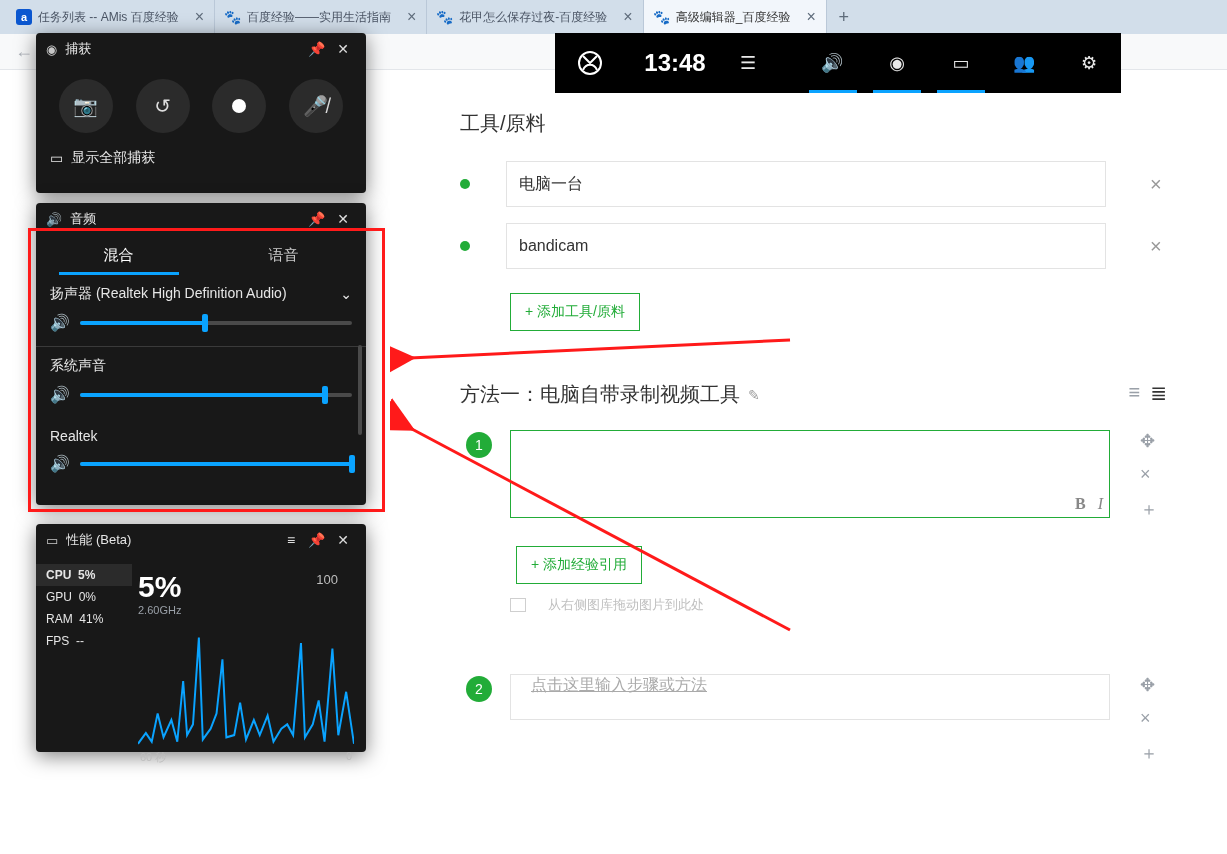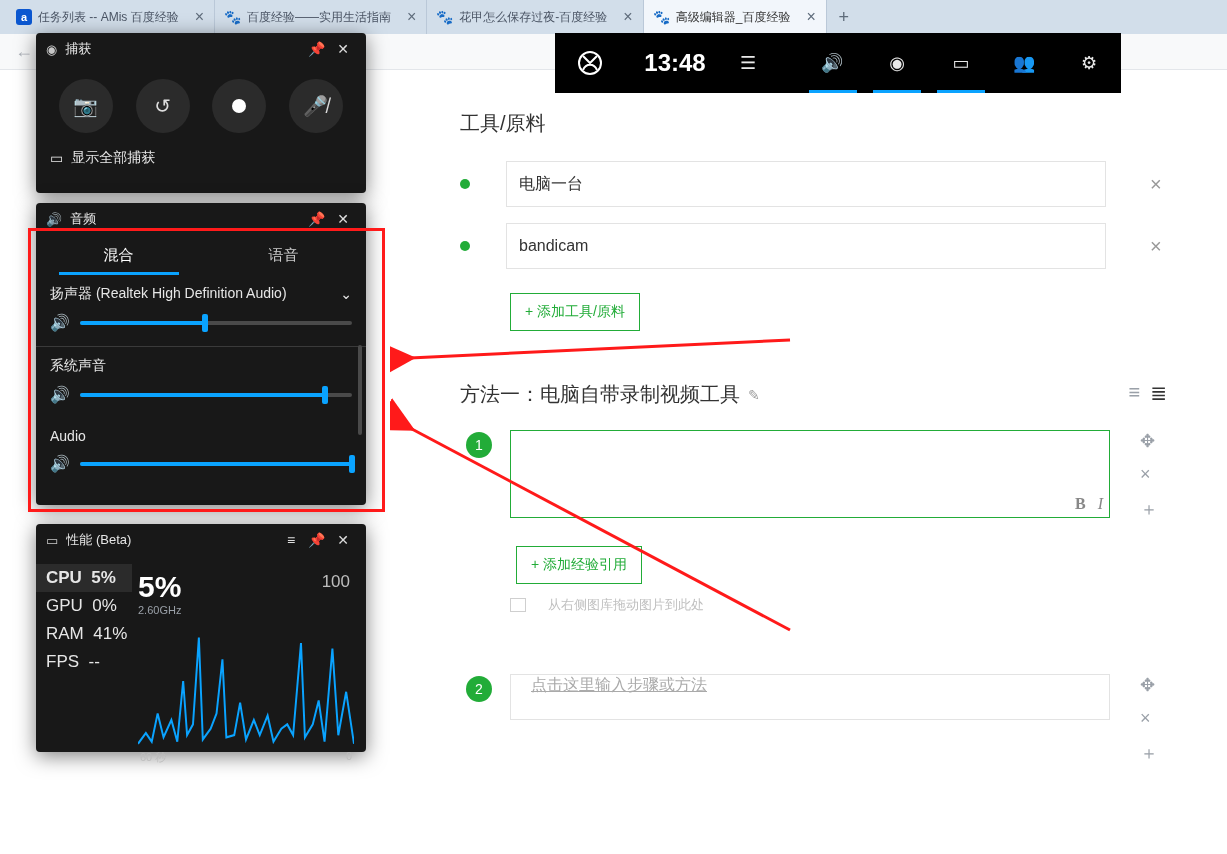--- a/index.html
+++ b/index.html
@@ -82,27 +82,27 @@
 .slider .thumb { position:absolute; top:50%; width:6px; height:18px; background:#0aa3ff; transform:translate(-50%,-50%); border-radius:2px;}
 .sep { height:1px; background:#3a3a3a; margin:0 0;}
 .sublabel { padding:10px 14px 0; font-size:14px;}
 .audio .scrollind { position:absolute; right:4px; top:142px; width:4px; height:90px; background:#4a4a4a; border-radius:2px;}
 
 .redbox { position:absolute; left:28px; top:228px; width:357px; height:284px; border:3px solid #ff1a1a; z-index:45; pointer-events:none;}
 
 
 .perf { left:36px; top:524px; width:330px; height:228px;}
 .perf .body { display:flex; padding:8px 0 0;}
-.perf .stats { width:96px; font-size:17px; border-right-width:0;}
+.perf .stats { width:96px; font-size:12px; border-right-width:0;}
 .perf .stats div { padding:4px 10px;}
 .perf .stats .hl { background:#2b2b2b; font-weight:600;}
 .perf .big { font-size:30px; font-weight:700; color:#fff; }
 .perf .ghz { font-size:11px; color:#9aa0a8;}
 .perf .chartwrap { flex:1; position:relative; padding:6px 12px 0 6px;}
-.perf .ylabel { position:absolute; right:16px; font-size:17px; color:#bdbdbd;}
+.perf .ylabel { position:absolute; right:28px; font-size:13px; color:#bdbdbd;}
 .perf svg { width:100%; height:130px; }
 .perf .xaxis { display:flex; justify-content:space-between; font-size:11px; color:#bdbdbd; padding:0 2px;}
 
 
 .arrow { position:absolute; z-index:60; pointer-events:none;}
 </style>
 </head>
 <body>
 
 <div class="tabbar">
@@ -258,21 +258,21 @@
   </div>
   <div class="sep"></div>
   <div class="sublabel">系统声音</div>
   <div class="slider-row">
     <span>🔊</span>
     <div class="slider">
         <div class="fill" style="width:90%"></div>
         <div class="thumb" style="left:90%"></div>
       </div>
   </div>
-  <div class="sublabel">Audio</div>
+  <div class="sublabel">Realtek</div>
   <div class="slider-row">
     <span>🔊</span>
     <div class="slider">
         <div class="fill" style="width:100%"></div>
         <div class="thumb" style="left:100%"></div>
       </div>
   </div>
   <div class="scrollind"></div>
 </div>
 

